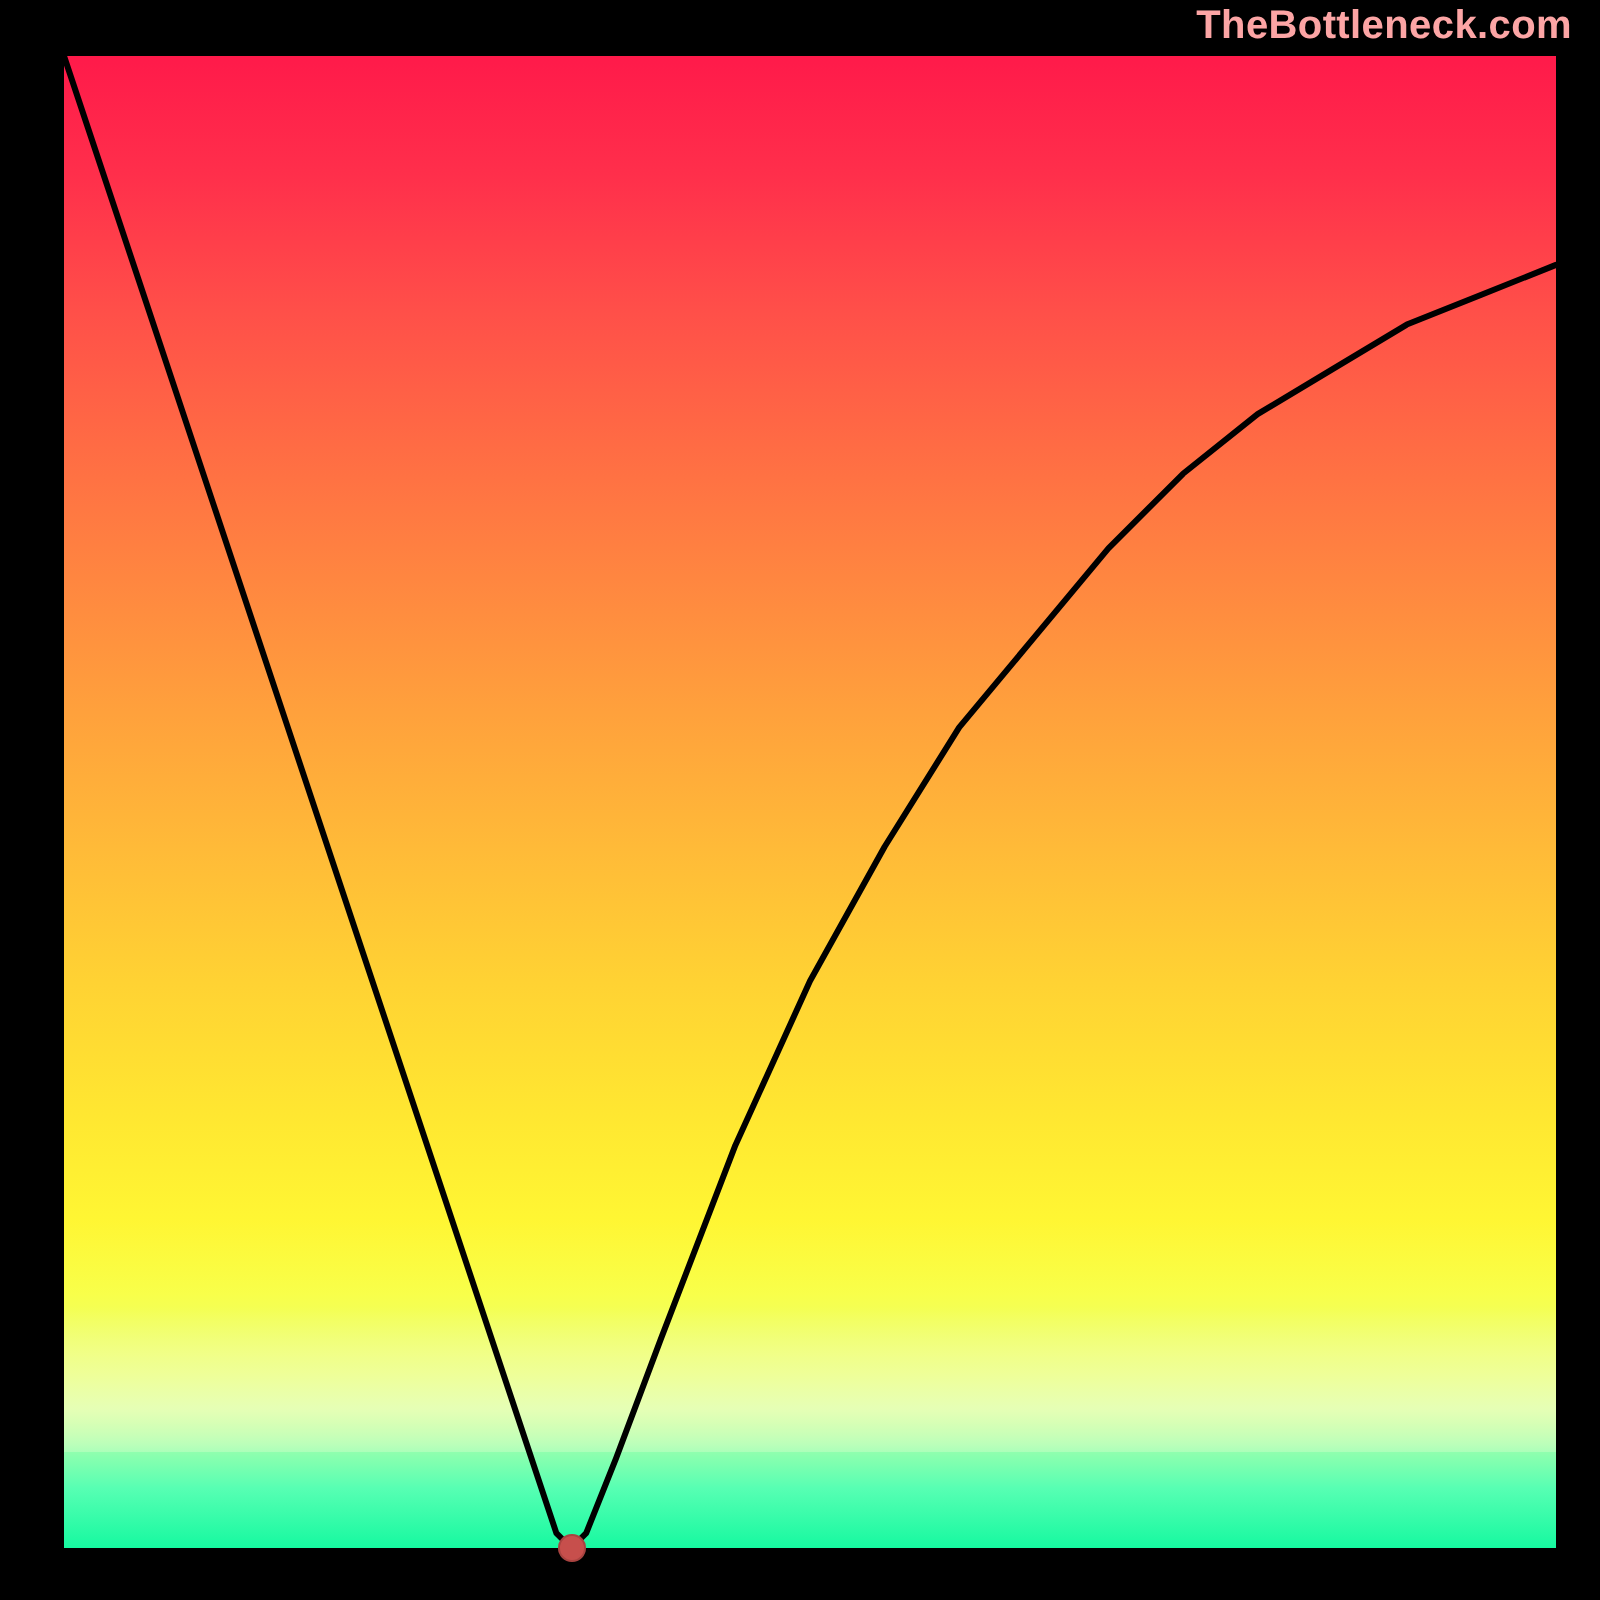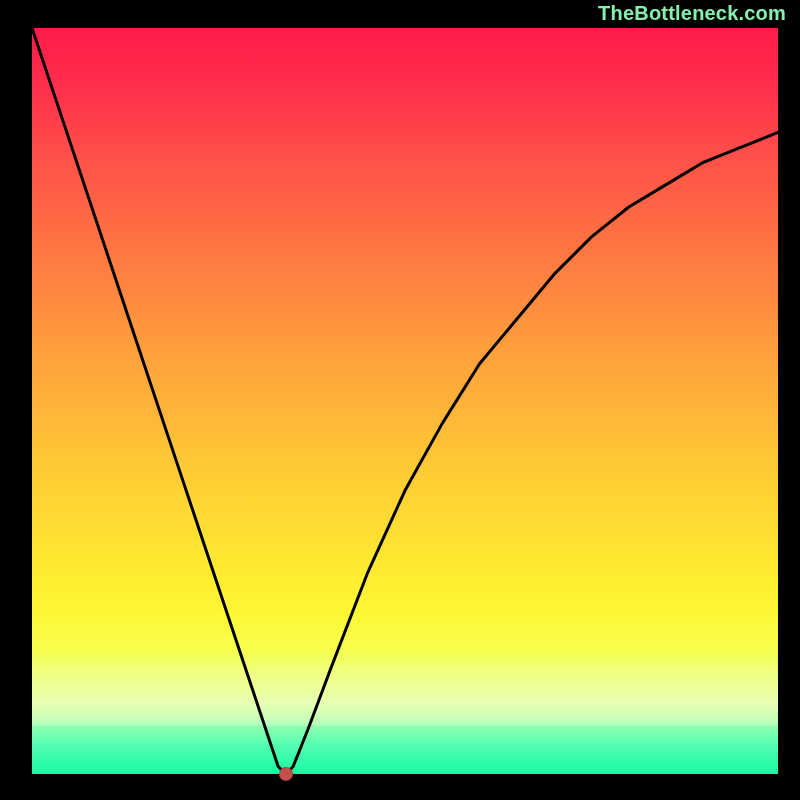--- a/index.html
+++ b/index.html
@@ -13,21 +13,21 @@
   .frame {
     position: relative;
     width: 800px;
     height: 800px;
     background: #000;
   }
   .watermark {
     position: absolute;
     top: 2px;
     right: 14px;
-    color: #86efac;
+    color: #fca5a5;
     font-size: 20px;
     font-weight: 600;
     letter-spacing: 0.2px;
     z-index: 5;
     user-select: none;
   }
   .plot {
     position: absolute;
     left: 32px;
     top: 28px;

